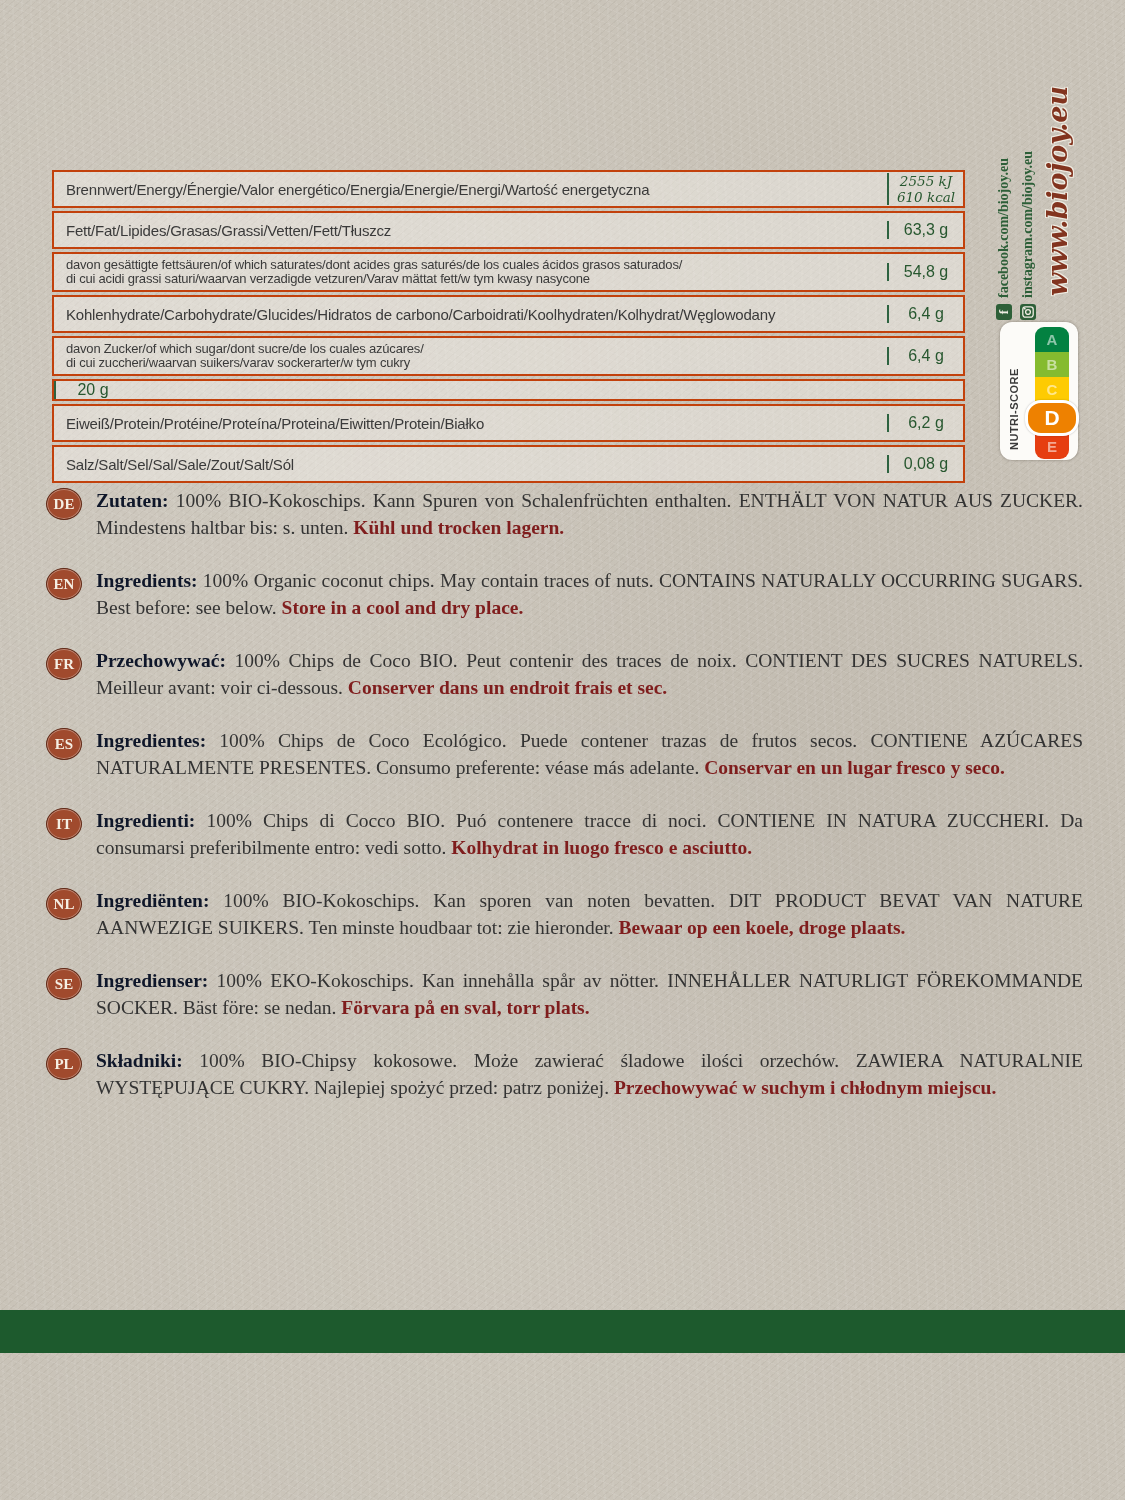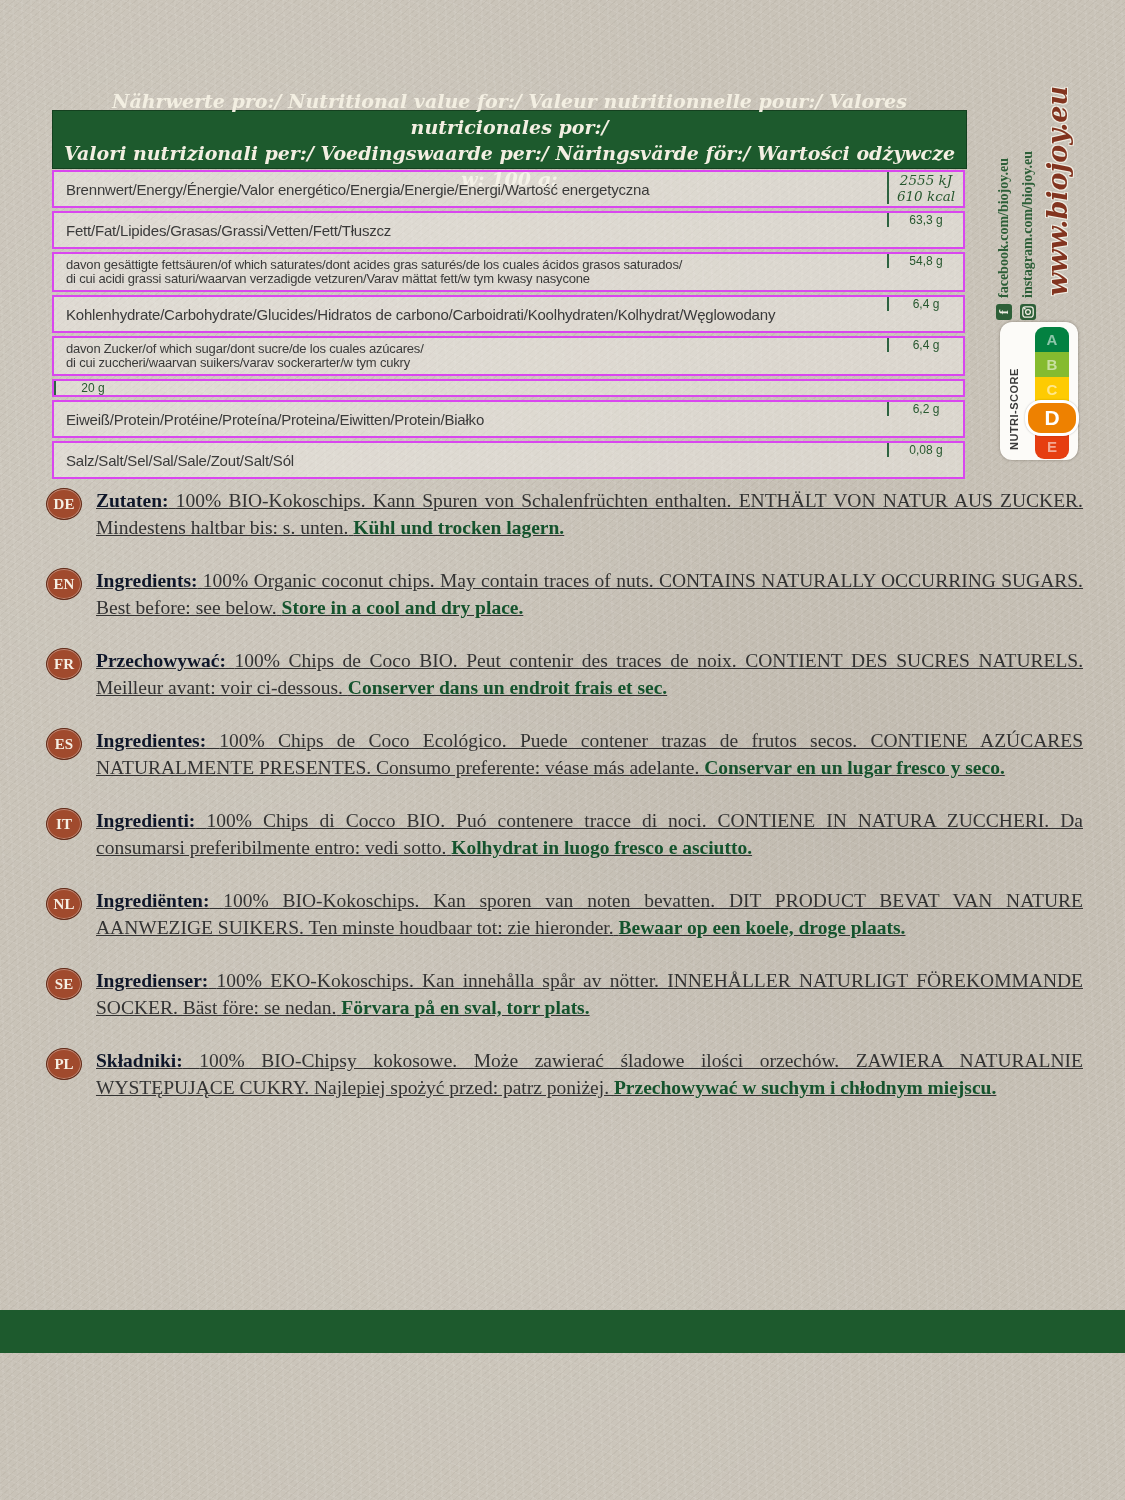--- a/index.html
+++ b/index.html
@@ -17,27 +17,27 @@
   .layer{position:absolute;z-index:6;}
 
   
   .nutri-header{left:52px;top:110px;width:913px;height:57px;background:#1d5a2d;
     border:1px solid #14401f;display:flex;flex-direction:column;justify-content:center;
     text-align:center;color:#f3efe2;font-family:"DejaVu Serif",serif;
     font-style:italic;font-weight:bold;font-size:19px;line-height:26px;}
 
   
   .nutri-table{left:52px;top:170px;width:913px;}
-  .trow{display:flex;border:2px solid #d946ef;margin-bottom:3px;
-    background:rgba(248,246,240,0.42);align-items:flex-start;}
+  .trow{display:flex;border:2px solid #c2410c;margin-bottom:3px;
+    background:rgba(248,246,240,0.42);align-items:center;}
   .tlabel{flex:1;display:flex;align-items:center;padding:4px 10px 4px 12px;
     color:#3a3a3a;font-size:15px;letter-spacing:-0.2px;white-space:pre-line;min-height:26px;}
   .tlabel.small{font-size:13px;line-height:14px;}
   .tvalue{width:74px;border-left:2px solid #2d6340;display:flex;align-items:center;
-    justify-content:center;color:#27572f;font-size:12px;text-align:center;white-space:pre-line;}
+    justify-content:center;color:#27572f;font-size:16px;text-align:center;white-space:pre-line;}
   .tvalue.script{font-family:"DejaVu Serif",serif;font-style:italic;font-weight:normal;
     font-size:13.5px;line-height:16px;}
 
   
   .vert{position:absolute;transform:rotate(-90deg);transform-origin:0 0;
     white-space:nowrap;display:flex;align-items:center;gap:6px;z-index:6;}
   .social-text{font-family:"Liberation Serif",serif;font-weight:bold;font-size:14px;color:#2d5f38;}
   .site-text{font-family:"DejaVu Serif",serif;font-style:italic;font-weight:bold;
     font-size:27px;color:#82341f;
     text-shadow:-1px -1px 0 #efece2,1px -1px 0 #efece2,-1px 1px 0 #efece2,1px 1px 0 #efece2;}
@@ -57,43 +57,39 @@
   .band{width:34px;height:25px;display:flex;align-items:center;justify-content:center;
     font-weight:bold;font-size:15px;color:rgba(255,255,255,0.55);}
   .band.first{border-radius:9px 9px 0 0;}
   .band.last{border-radius:0 0 9px 9px;}
   .band.selected{width:48px;height:30px;border-radius:16px;border:3px solid #fff;
     margin:-2px 0;z-index:2;font-size:21px;color:#fff;box-shadow:0 0 2px rgba(0,0,0,.25);}
 
   
   .ingredients{left:46px;top:487px;width:1037px;}
   .ing{margin:0 0 26px 0;font-family:"Liberation Serif",serif;font-size:19.5px;
-    line-height:27px;color:#333;text-align:justify;text-decoration:underline;}
+    line-height:27px;color:#333;text-align:justify;}
   .badge{float:left;width:34px;height:30px;margin:1px 14px 0 0;background:#a04a2d;
     border:1px solid #5f2a18;border-radius:50%;display:flex;align-items:center;
     justify-content:center;color:#f5efe4;font-weight:bold;font-size:15px;
     font-family:"Liberation Serif",serif;box-shadow:inset 0 0 0 1px rgba(255,255,255,.35);}
   .lead{font-weight:bold;color:#0f172a;}
-  .storage{font-weight:bold;color:#14532d;}
+  .storage{font-weight:bold;color:#7f1d1d;}
 
   
   .footer-bar{left:0;top:1310px;width:1125px;height:43px;background:#1d5a2d;}
   .logo-box{left:430px;top:1259px;width:262px;height:130px;background:#fdfdfa;
     border:5px solid #1d5a2d;border-radius:18px;display:flex;align-items:center;
     justify-content:center;z-index:7;}
 </style>
 </head>
 <body>
 
 <div class="page">
 
-  <div class="layer nutri-header">
-    <div>Nährwerte pro:/ Nutritional value for:/ Valeur nutritionnelle pour:/ Valores nutricionales por:/</div>
-    <div>Valori nutrizionali per:/ Voedingswaarde per:/ Näringsvärde för:/ Wartości odżywcze w: 100 g:</div>
-  </div>
 
   <div class="layer nutri-table">
     <div class="trow">
       <div class="tlabel">Brennwert/Energy/Énergie/Valor energético/Energia/Energie/Energi/Wartość energetyczna</div>
       <div class="tvalue script">2555 kJ
 610 kcal</div>
     </div>
     <div class="trow">
       <div class="tlabel">Fett/Fat/Lipides/Grasas/Grassi/Vetten/Fett/Tłuszcz</div>
       <div class="tvalue">63,3 g</div>

